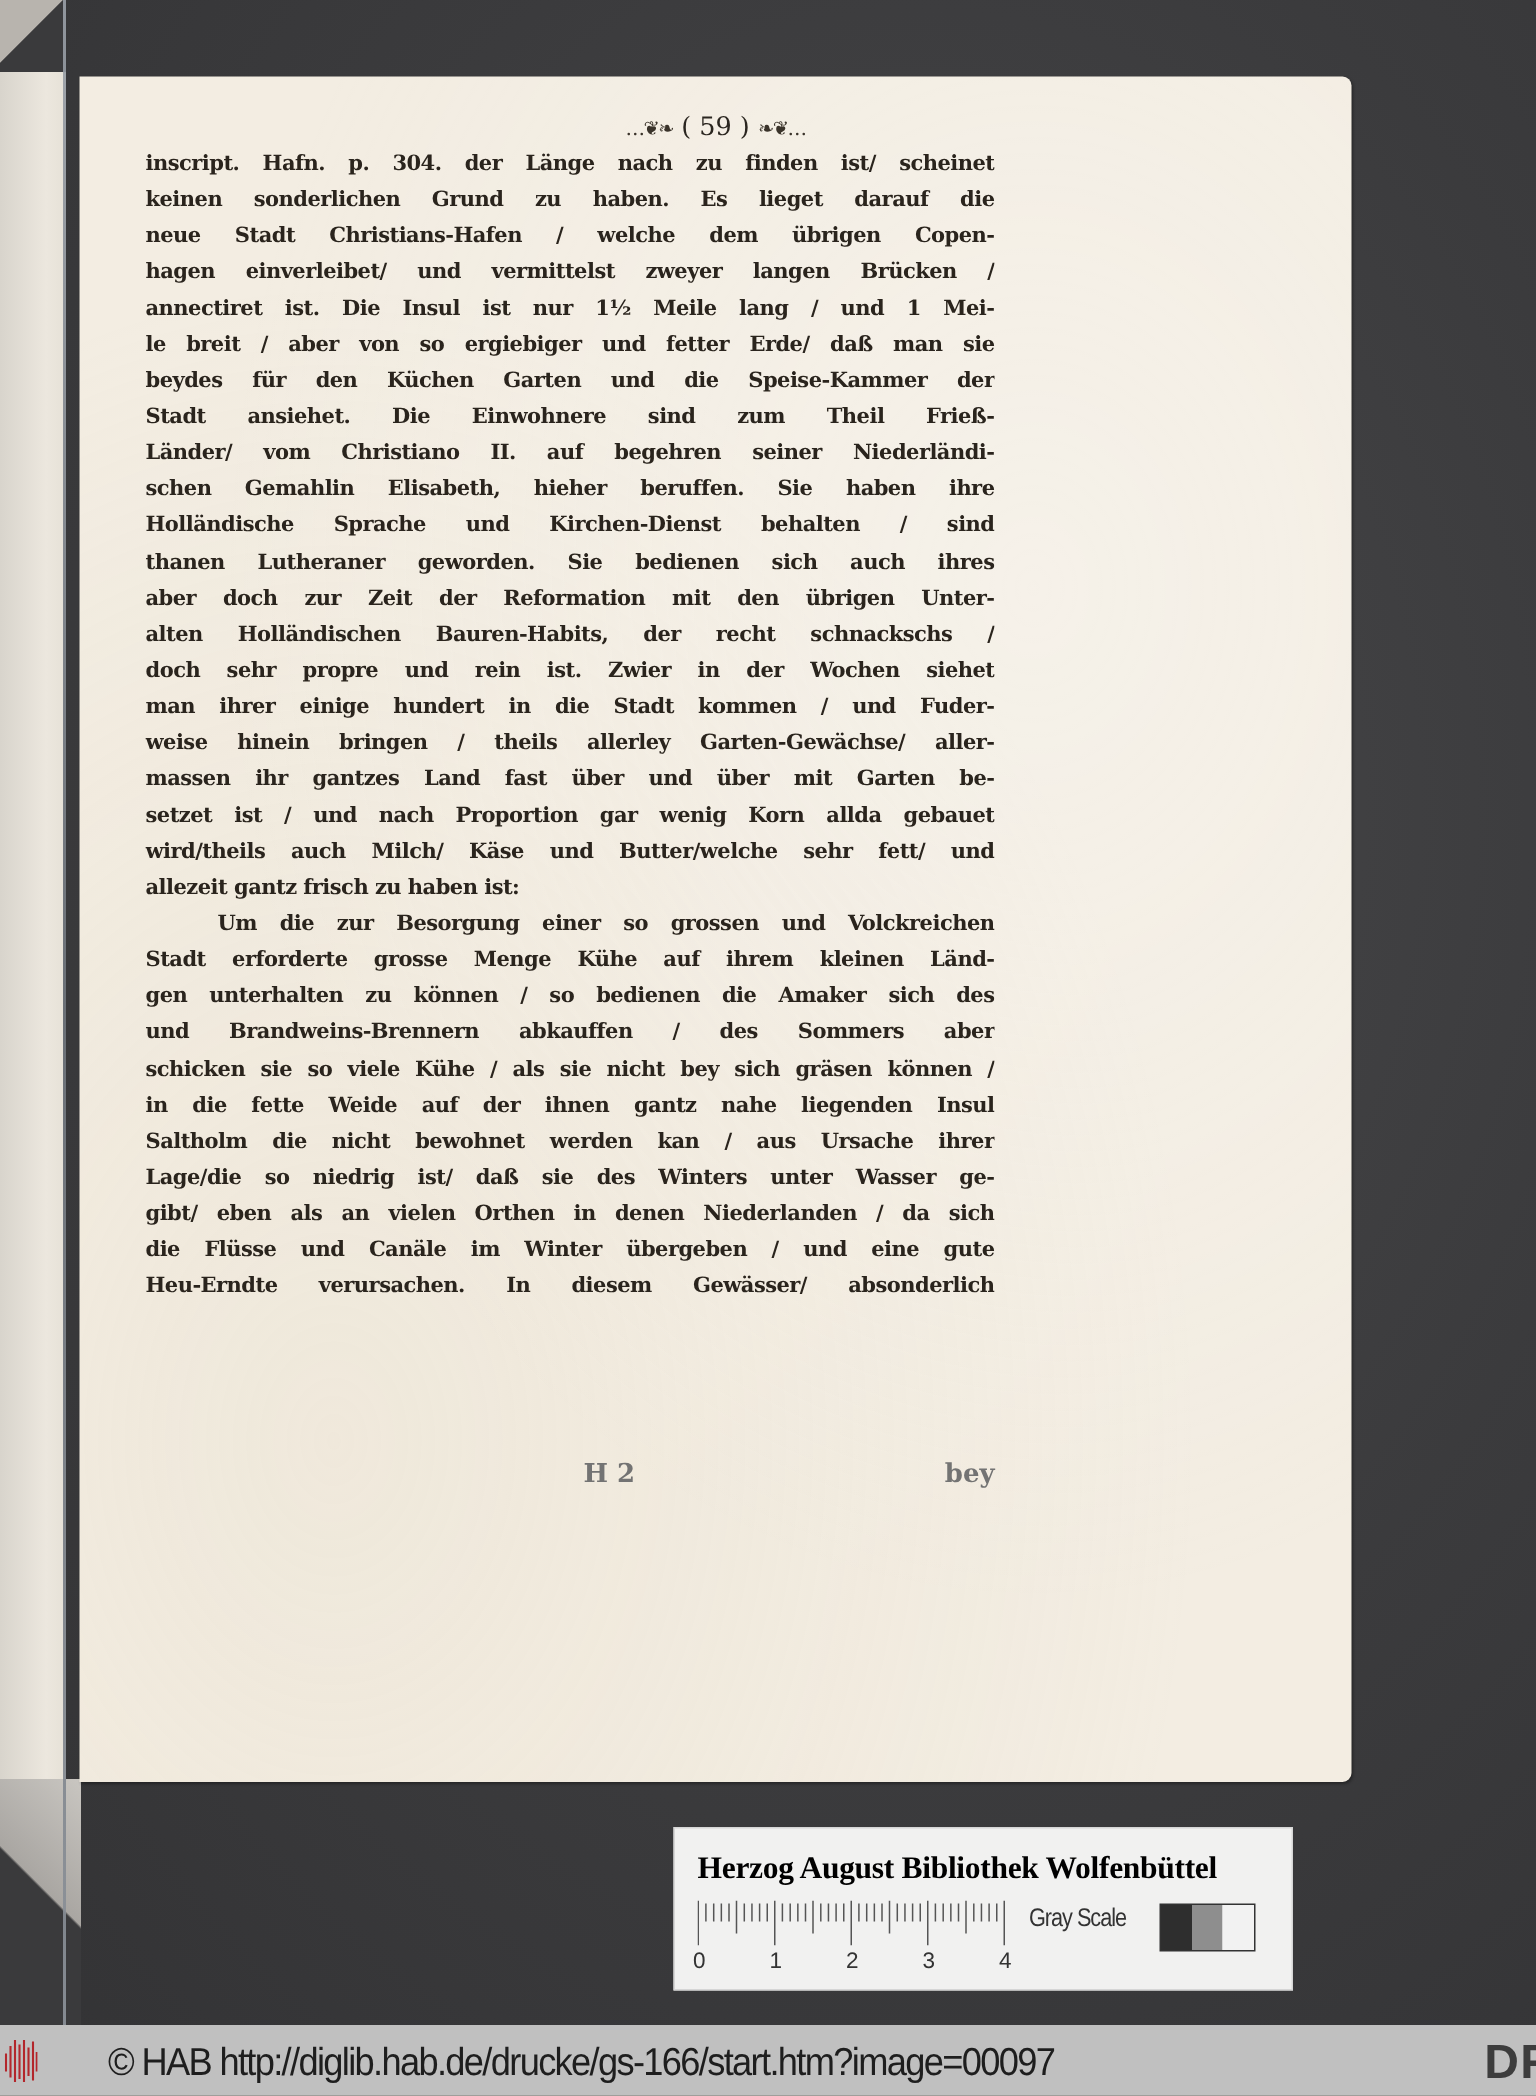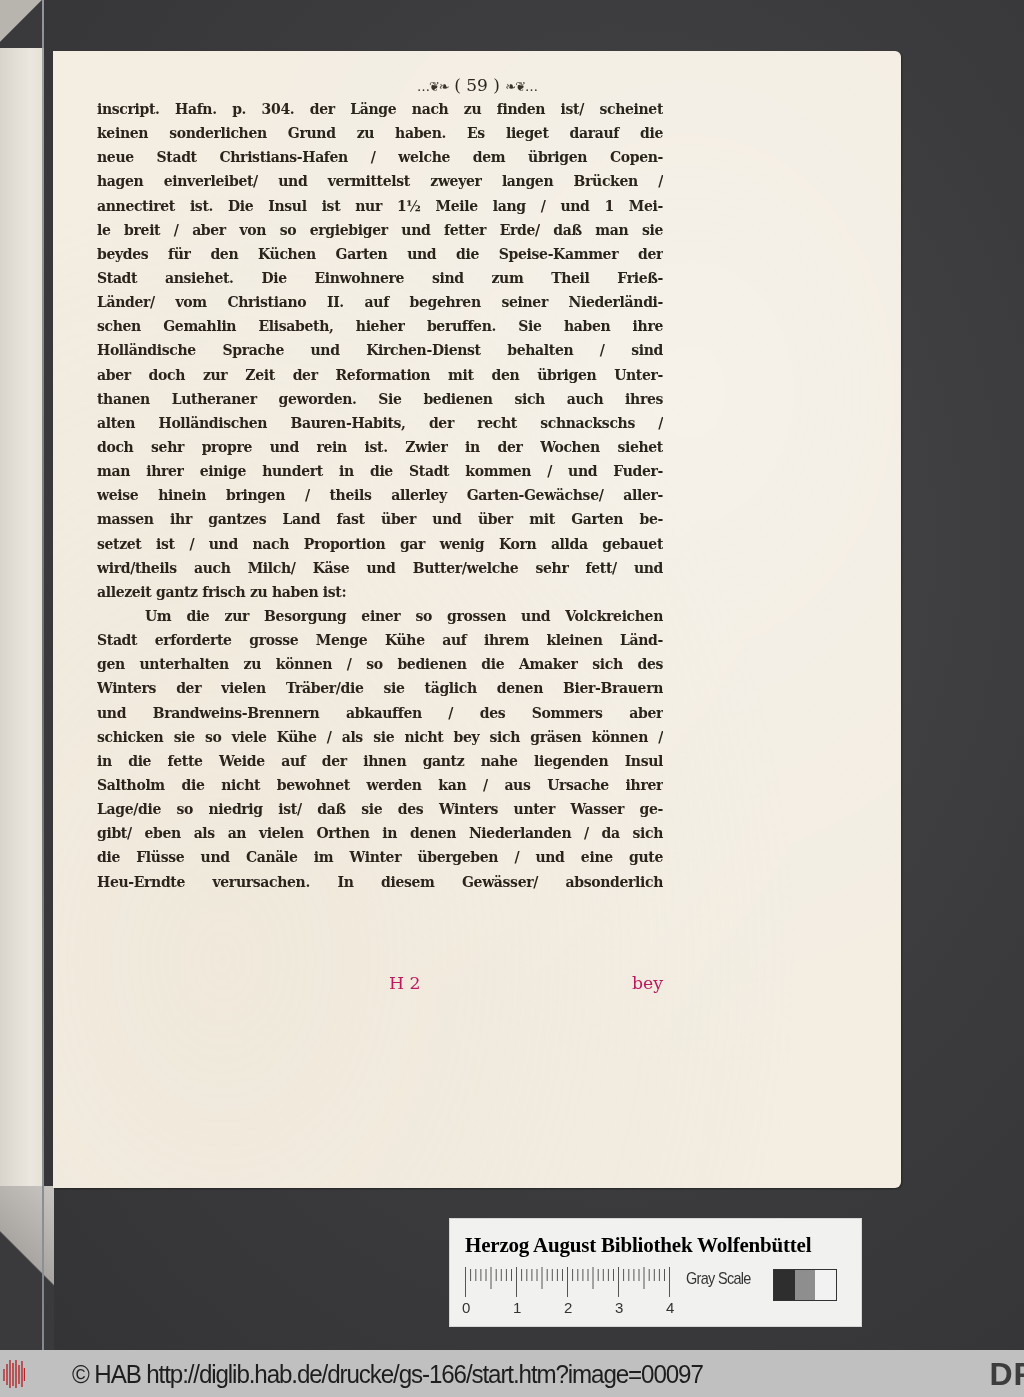--- a/index.html
+++ b/index.html
@@ -56,21 +56,21 @@
       letter-spacing: -0.35px;
     }
     .line {
       display: block; white-space: nowrap; text-align: justify;
       text-align-last: justify; height: 24.15px; overflow: hidden;
     }
     .line.last { text-align-last: left; }
     .line.indent { padding-left: 48px; }
     .signature-row {
       position: absolute; left: 44px; top: 922px; width: 566px; height: 24px;
-      font-size: 17.3px; font-weight: normal; color: #be185d;
+      font-size: 17.3px; font-weight: bold; color: #737373;
     }
     .signature { position: absolute; left: 292px; top: 0; }
     .catchword { position: absolute; right: 0; top: 0; }
     .color-card {
       position: absolute; left: 449px; top: 1218px; width: 411px; height: 107px;
       background: #f1f1f0; border: 1px solid #d6d6d6;
     }
     .card-title {
       position: absolute; left: 15px; top: 14px;
       font-family: "Liberation Serif", serif; font-weight: bold;
@@ -133,34 +133,33 @@
     <span class="line">keinen sonderlichen Grund zu haben.    Es lieget darauf die</span>
     <span class="line">neue Stadt Christians-Hafen / welche dem übrigen Copen-</span>
     <span class="line">hagen einverleibet/ und vermittelst zweyer langen Brücken /</span>
     <span class="line">annectiret ist.   Die Insul ist nur 1½ Meile lang / und 1 Mei-</span>
     <span class="line">le breit / aber von so ergiebiger und fetter Erde/ daß man sie</span>
     <span class="line">beydes für den Küchen Garten und die Speise-Kammer der</span>
     <span class="line">Stadt ansiehet.   Die Einwohnere sind zum Theil Frieß-</span>
     <span class="line">Länder/ vom Christiano II. auf begehren seiner Niederländi-</span>
     <span class="line">schen Gemahlin Elisabeth, hieher beruffen.   Sie haben ihre</span>
     <span class="line">Holländische Sprache und Kirchen-Dienst behalten / sind</span>
+    <span class="line">thanen Lutheraner geworden.   Sie bedienen sich auch ihres</span>
     <span class="line">aber doch zur Zeit der Reformation mit den übrigen Unter-</span>
-    <span class="line">thanen Lutheraner geworden.   Sie bedienen sich auch ihres</span>
     <span class="line">alten Holländischen Bauren-Habits, der recht schnackschs /</span>
     <span class="line">doch sehr propre und rein ist.    Zwier in der Wochen siehet</span>
     <span class="line">man ihrer einige hundert in die Stadt kommen / und Fuder-</span>
     <span class="line">weise hinein bringen / theils allerley Garten-Gewächse/ aller-</span>
     <span class="line">massen ihr gantzes Land fast über und über mit Garten be-</span>
     <span class="line">setzet ist / und nach Proportion gar wenig Korn allda gebauet</span>
     <span class="line">wird/theils auch Milch/ Käse und Butter/welche sehr fett/ und</span>
     <span class="line last">allezeit gantz frisch zu haben ist:</span>
     <span class="line indent">Um die zur Besorgung einer so grossen und Volckreichen</span>
     <span class="line">Stadt erforderte grosse Menge Kühe auf ihrem kleinen Länd-</span>
     <span class="line">gen unterhalten zu können / so bedienen die Amaker sich des</span>
-    <span class="line">Winters der vielen Träber/die sie täglich denen Bier-Brauern</span>
     <span class="line">und Brandweins-Brennern abkauffen / des Sommers aber</span>
     <span class="line">schicken sie so viele Kühe / als sie nicht bey sich gräsen können /</span>
     <span class="line">in die fette Weide auf der ihnen gantz nahe liegenden Insul</span>
     <span class="line">Saltholm die nicht bewohnet werden kan / aus Ursache ihrer</span>
     <span class="line">Lage/die so niedrig ist/ daß sie des Winters unter Wasser ge-</span>
     <span class="line">gibt/ eben als an vielen Orthen in denen Niederlanden / da sich</span>
     <span class="line">die Flüsse und Canäle im Winter übergeben / und eine gute</span>
     <span class="line">Heu-Erndte verursachen.  In diesem Gewässer/ absonderlich</span>
   </div>
 

